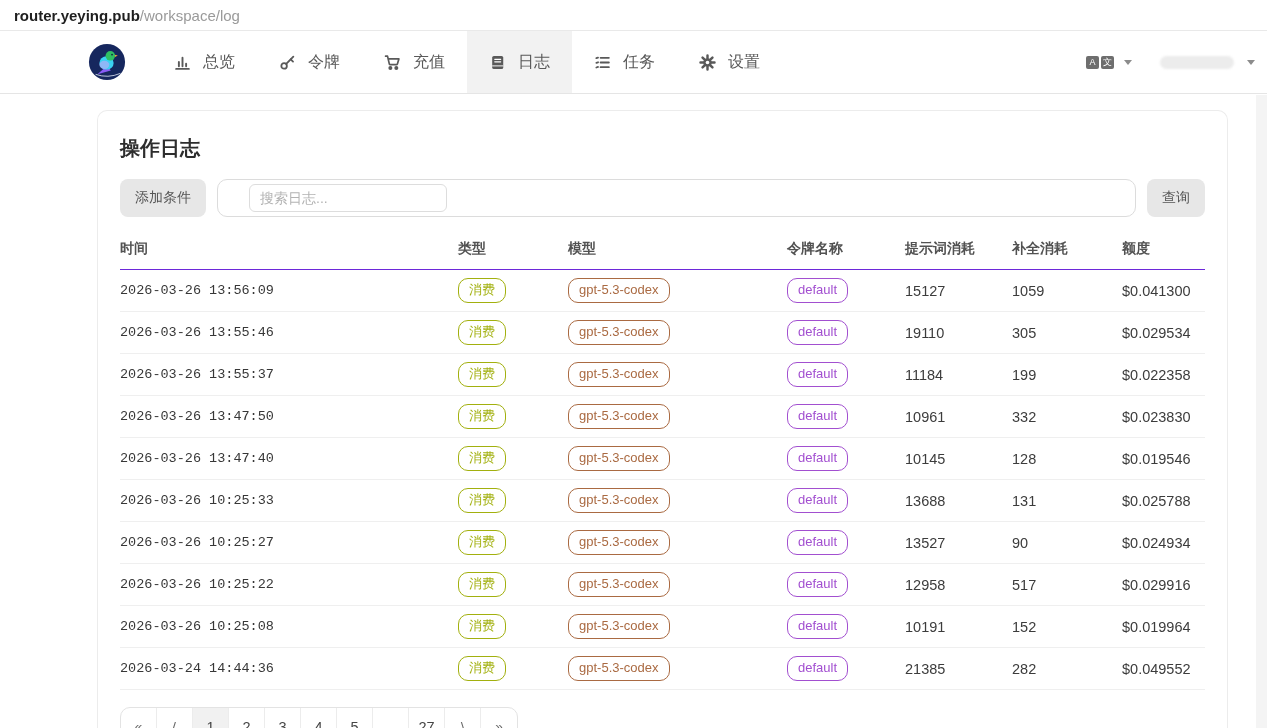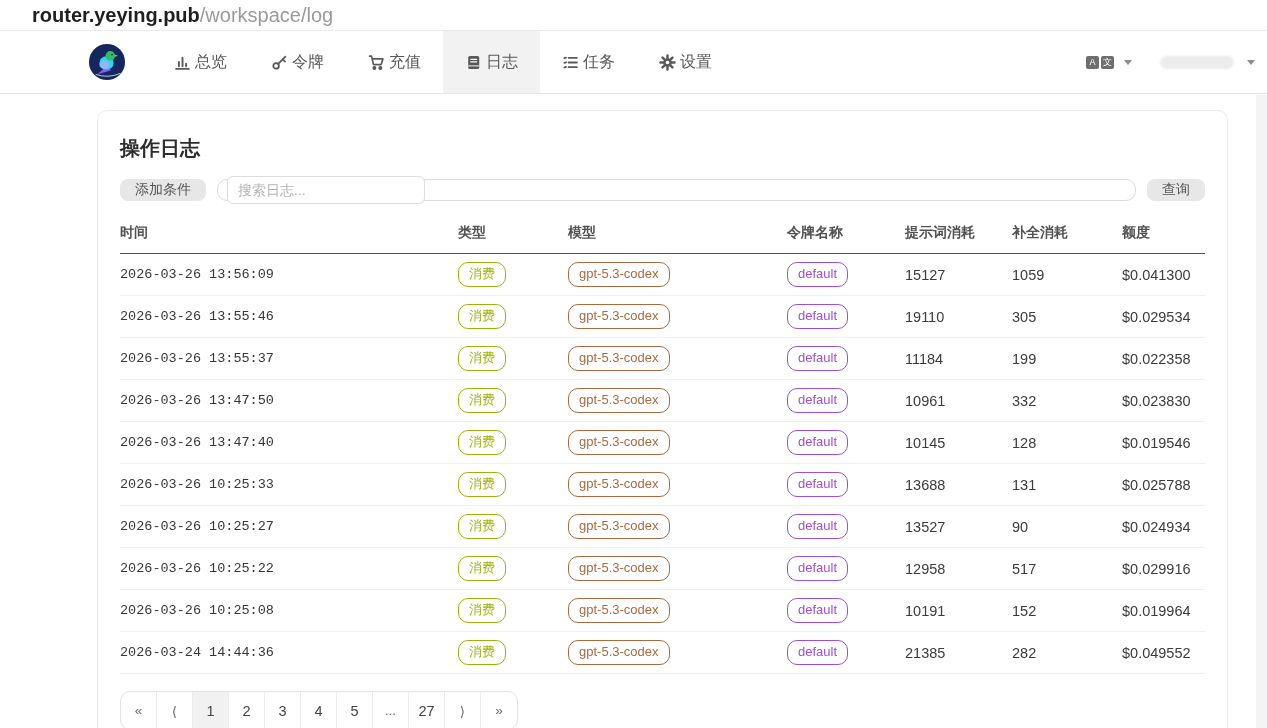--- a/index.html
+++ b/index.html
@@ -2,51 +2,51 @@
 <html style="--type-badge: #a2b00e; --model-badge: #aa6a42; --token-badge: #a24fd0; --active-tab-bg: #f2f2f2;"><head>
 <meta charset="utf-8">
 <style>
   html,body{margin:0;padding:0;}
   body{
     width:1267px;height:728px;overflow:hidden;background:#fff;position:relative;
     font-family:"Liberation Sans","DejaVu Sans",sans-serif;color:#333;
   }
   
   .urlbar{height:30px;border-bottom:1px solid #e9e9e9;display:flex;align-items:center;
-    padding-left:32px;font-size:20px;}
+    padding-left:14px;font-size:15px;}
   .url-domain{color:#1f1f1f;font-weight:bold;}
   .url-path{color:#9a9a9a;}
   
   .navbar{height:62px;border-bottom:1px solid #e5e5e5;display:flex;align-items:stretch;
     padding:0 12px 0 88px;background:#fff;}
   .logo{align-self:center;width:38px;height:38px;flex:none;cursor:pointer;}
   .tabs{display:flex;margin-left:26px;}
-  .tab{display:flex;align-items:center;gap:4px;padding:0 22px;font-size:16px;color:#595959;cursor:pointer;}
+  .tab{display:flex;align-items:center;gap:12px;padding:0 22px;font-size:16px;color:#595959;cursor:pointer;}
   .tab.active{background:var(--active-tab-bg,#f2f2f2);}
   .tab-icon{display:flex;}
   .tab-icon svg{display:block;}
   .nav-right{margin-left:auto;display:flex;align-items:center;gap:28px;}
   .lang{display:flex;align-items:center;gap:10px;cursor:pointer;}
   .sqwrap{display:flex;gap:2px;}
   .sq{display:inline-flex;width:13px;height:13px;background:#6e6e6e;color:#fff;font-size:9px;
     align-items:center;justify-content:center;border-radius:2px;}
   .caret{width:0;height:0;border-left:4.5px solid transparent;border-right:4.5px solid transparent;
     border-top:5px solid #8c8c8c;}
   .user{display:flex;align-items:center;gap:13px;cursor:pointer;}
   .user-blur{width:74px;height:13px;border-radius:7px;background:#ececec;filter:blur(1.3px);}
   
   .card{margin:16px 0 0 97px;width:1131px;height:618px;box-sizing:border-box;
     border:1px solid #ececec;border-bottom:none;border-radius:10px 10px 0 0;padding:0 22px;background:#fff;}
   .page-title{margin:24px 0 0;font-size:20px;font-weight:bold;color:#2d2d2d;font-family:Liberation Serif, serif;}
-  .filters{margin-top:17px;display:flex;align-items:stretch;height:22px;gap:11px;}
+  .filters{margin-top:17px;display:flex;align-items:stretch;height:38px;gap:11px;}
   .gbtn{background:#e7e7e7;border:none;border-radius:8px;padding:0 15px;font-size:14px;color:#555;
     font-family:inherit;cursor:pointer;flex:none;}
   .searchwrap{flex:1;border:1px solid #dcdcdc;border-radius:10px;display:flex;align-items:center;padding:0 9px;}
   .searchwrap input{width:176px;height:26px;border:1px solid #ddd;border-radius:6px;padding:0 10px;
-    font-size:14px;font-family:inherit;color:#333;outline:none;background:#fff;}
+    font-size:14px;font-family:inherit;color:#333;outline:none;background:#fff;margin-left:22px;}
   ::placeholder{color:#b3b3b3;}
   
   .trow{display:grid;grid-template-columns:338px 110px 219px 118px 107px 110px 1fr;align-items:center;}
   .thead{margin-top:12px;height:40px;border-bottom:1px solid #6d28d9;font-size:14px;font-weight:bold;color:#525252;}
   .tr-data{height:41px;border-bottom:1px solid #efefef;font-size:14.5px;color:#3c3c3c;}
   .cell-time{font-family:Liberation Mono, monospace;font-size:13.5px;color:#373737;letter-spacing:0;}
   .badge{display:inline-block;padding:3px 10px;border-radius:10px;font-size:13px;line-height:1.3;
     border:1px solid;background:#fff;}
   .badge-type{color:var(--type-badge,#a2b00e);border-color:var(--type-badge,#a2b00e);}
   .badge-model{color:var(--model-badge,#aa6a42);border-color:var(--model-badge,#aa6a42);}

